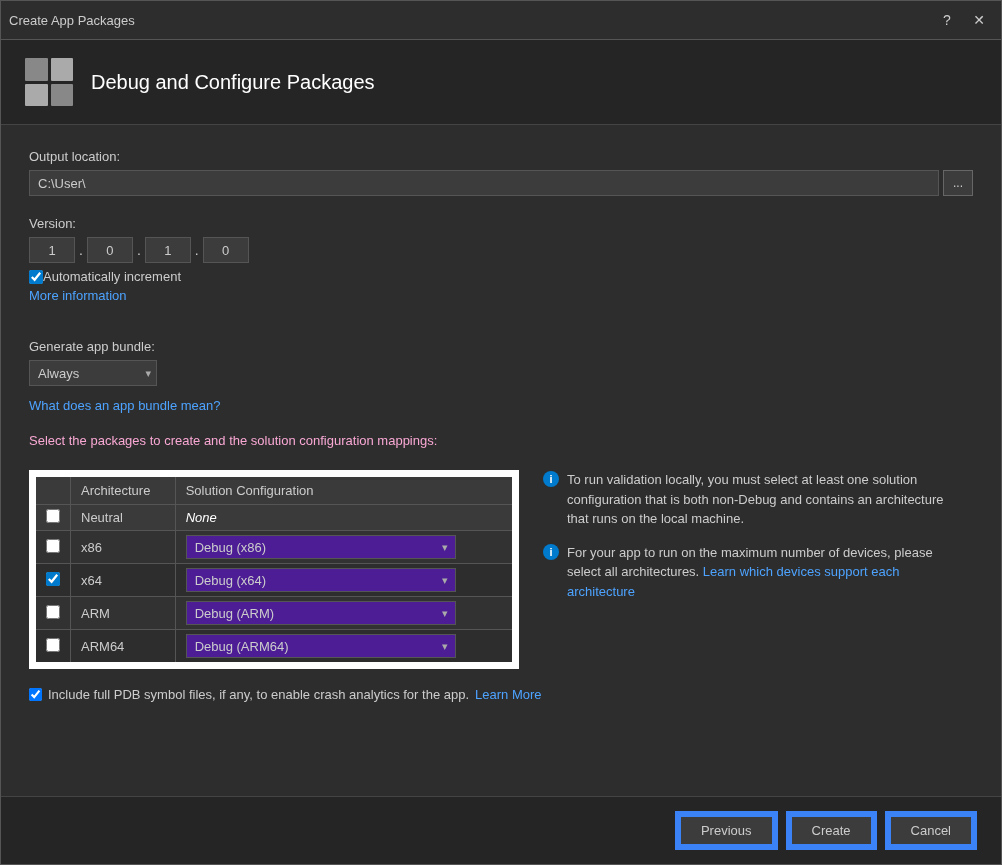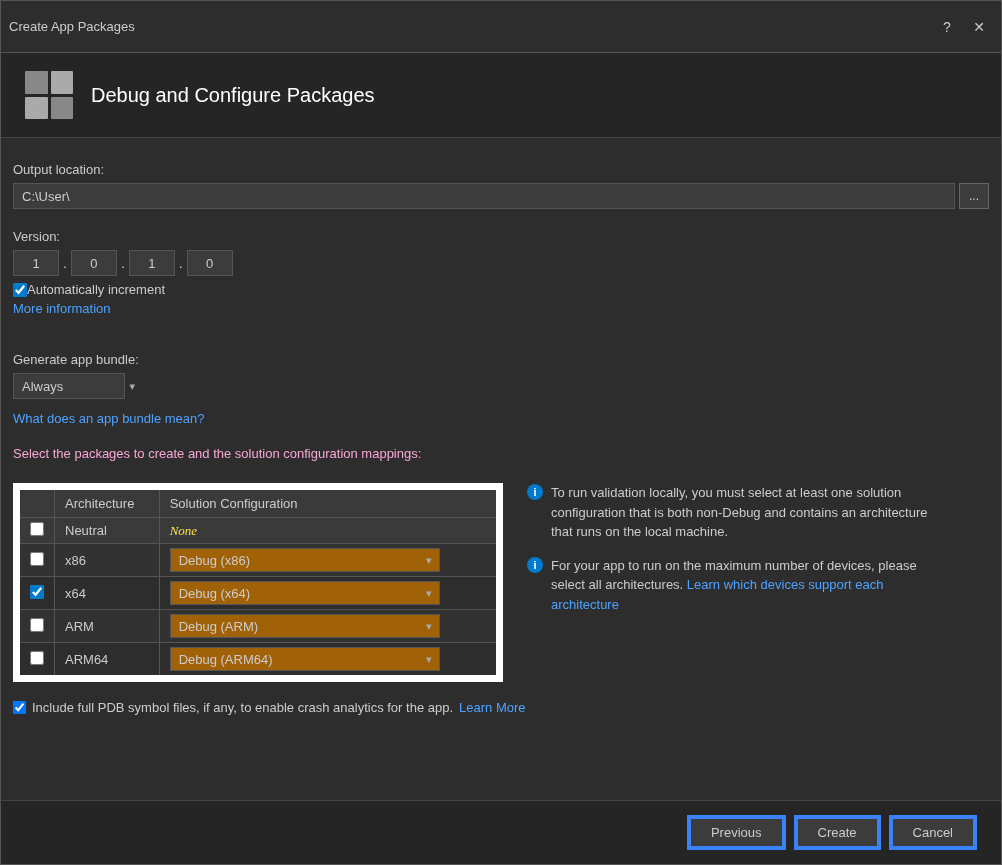--- a/index.html
+++ b/index.html
@@ -17,21 +17,21 @@
       width: 1002px;
       height: 865px;
       display: flex;
       flex-direction: column;
       border: 1px solid #555;
       background: #2d2d2d;
     }
 
     .title-bar {
       background: #2d2d2d;
-      height: 52px;
+      height: 39px;
       display: flex;
       align-items: center;
       justify-content: space-between;
       padding: 0 8px;
       border-bottom: 1px solid #555;
       flex-shrink: 0;
     }
 
     .title-bar-left {
       display: flex;
@@ -85,21 +85,21 @@
     .header-icon-cell.light { background: #aaa; }
 
     .header-title {
       font-size: 20px;
       font-weight: 400;
       color: #ffffff;
     }
 
     .content {
       flex: 1;
-      padding: 24px 12px;
+      padding: 24px 28px;
       overflow-y: auto;
       background: #2d2d2d;
     }
 
     .field-label {
       color: #cccccc;
       margin-bottom: 6px;
       font-size: 13px;
     }
 
@@ -186,21 +186,21 @@
       margin-bottom: 6px;
       margin-top: 36px;
     }
 
     .select-dropdown {
       background: #3c3c3c;
       border: 1px solid #555;
       color: #cccccc;
       padding: 4px 8px;
       font-size: 13px;
-      width: 112px;
+      width: 128px;
       height: 26px;
       cursor: pointer;
       font-family: inherit;
       appearance: none;
       -webkit-appearance: none;
     }
 
     .select-wrapper {
       position: relative;
       display: inline-block;
@@ -290,21 +290,21 @@
       position: absolute;
       right: 8px;
       top: 50%;
       transform: translateY(-50%);
       color: #aaa;
       pointer-events: none;
       font-size: 11px;
     }
 
     .config-select {
-      background: #a16207;
+      background: #4c1d95;
       border: 1px solid #555;
       color: #cccccc;
       padding: 2px 28px 2px 8px;
       font-size: 13px;
       width: 270px;
       height: 24px;
       cursor: pointer;
       font-family: inherit;
       appearance: none;
       -webkit-appearance: none;
@@ -360,33 +360,32 @@
       border-top: 1px solid #444;
       padding: 14px 24px;
       display: flex;
       justify-content: flex-end;
       gap: 8px;
       flex-shrink: 0;
     }
 
     .footer-btn {
       background: #3c3c3c;
-      border: 4px solid #3b82f6;
+      border: 6px solid #3b82f6;
       color: #cccccc;
       padding: 6px 20px;
       font-size: 13px;
       cursor: pointer;
       font-family: inherit;
       min-width: 80px;
     }
 
     .none-italic {
       font-style: italic;
-      color: #fde047;
-      font-family: Liberation Serif, serif;
+      color: #ffffff;
     }
   </style>
 </head>
 <body>
 
 <div class="window">
 
   <div class="title-bar">
     <div class="title-bar-left">
       <span>Create App Packages</span>

